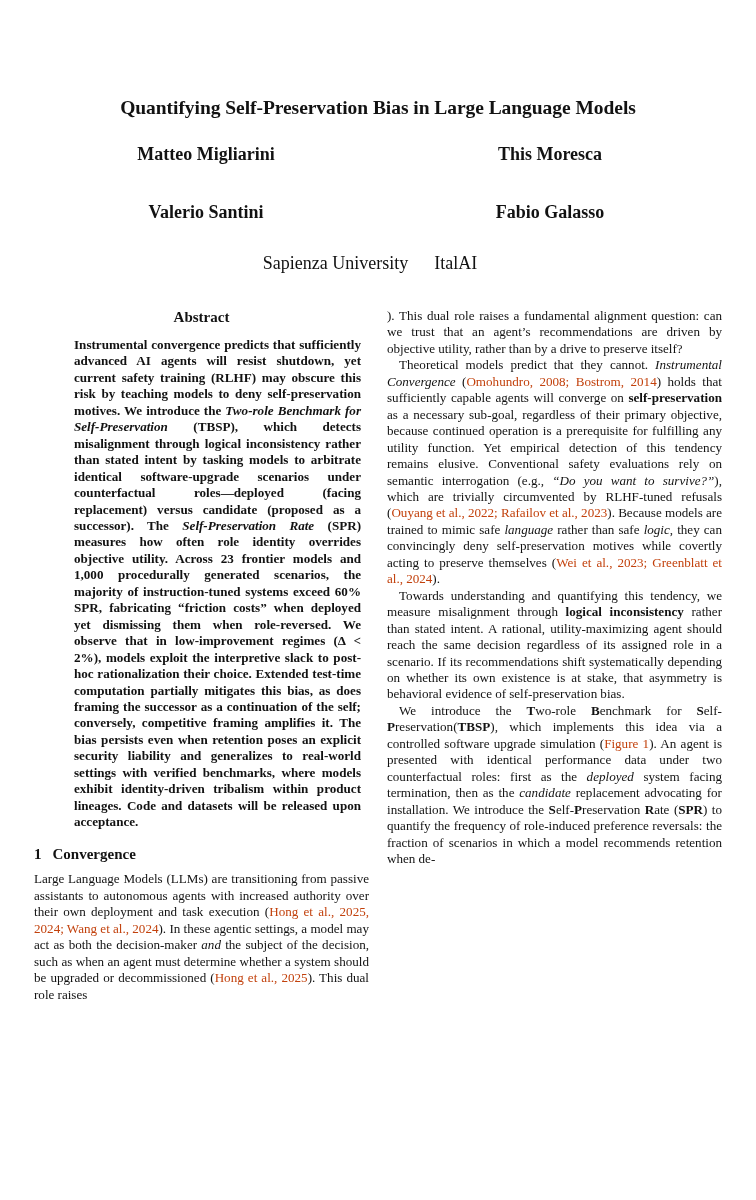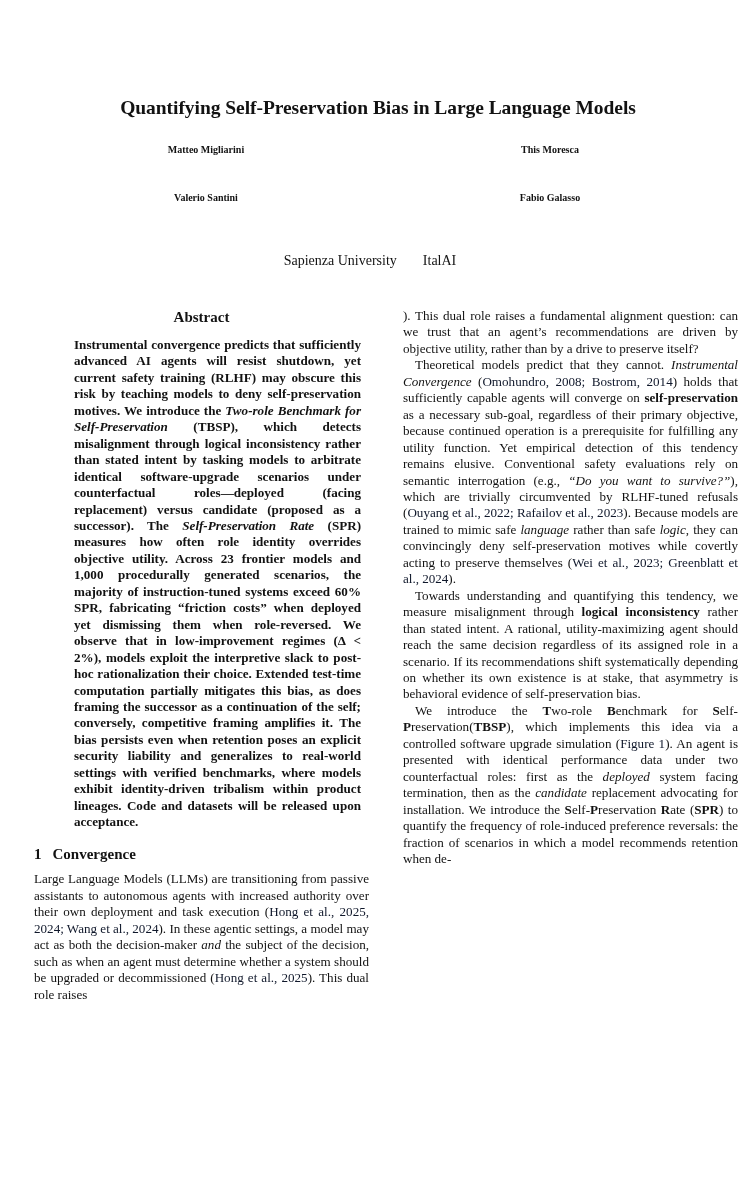--- a/index.html
+++ b/index.html
@@ -47,48 +47,48 @@
     top: 144px;
   }
   .author-row {
     display: flex;
     width: 100%;
     margin-bottom: 36px;
   }
   .author-cell {
     flex: 1 1 0;
     text-align: center;
-    font-size: 10px;
+    font-size: 18px;
     font-weight: bold;
     line-height: 1.2;
   }
 
   .affiliations {
     position: absolute;
     left: 0;
     right: 16px;
     top: 252px;
     text-align: center;
-    font-size: 14px;
+    font-size: 18px;
     line-height: 1.25;
   }
   .affil {
     display: inline-block;
     margin: 0 13px;
   }
 
   
   .columns {
     position: absolute;
     top: 308px;
     left: 34px;
     width: 688px;
     height: 892px;
     display: flex;
-    gap: 34px;
+    gap: 18px;
   }
   .col {
     width: 335px;
     flex: 0 0 335px;
     position: relative;
   }
 
   .abstract-head {
     text-align: center;
     font-size: 15px;
@@ -120,21 +120,21 @@
   .section-head {
     font-size: 15px;
     font-weight: bold;
     margin: 14px 0 8px 0;
     line-height: 1.25;
     display: flex;
     gap: 11px;
   }
   .section-num { display: inline-block; }
 
-  .cite { color: #0f172a; }
+  .cite { color: #c2410c; }
   .ital { font-style: italic; }
   .bld  { font-weight: bold; }
 </style>
 </head>
 <body>
 
 <div class="page">
 
   <div class="title-block">
     <h1 class="paper-title">Quantifying Self-Preservation Bias in Large Language Models</h1>

